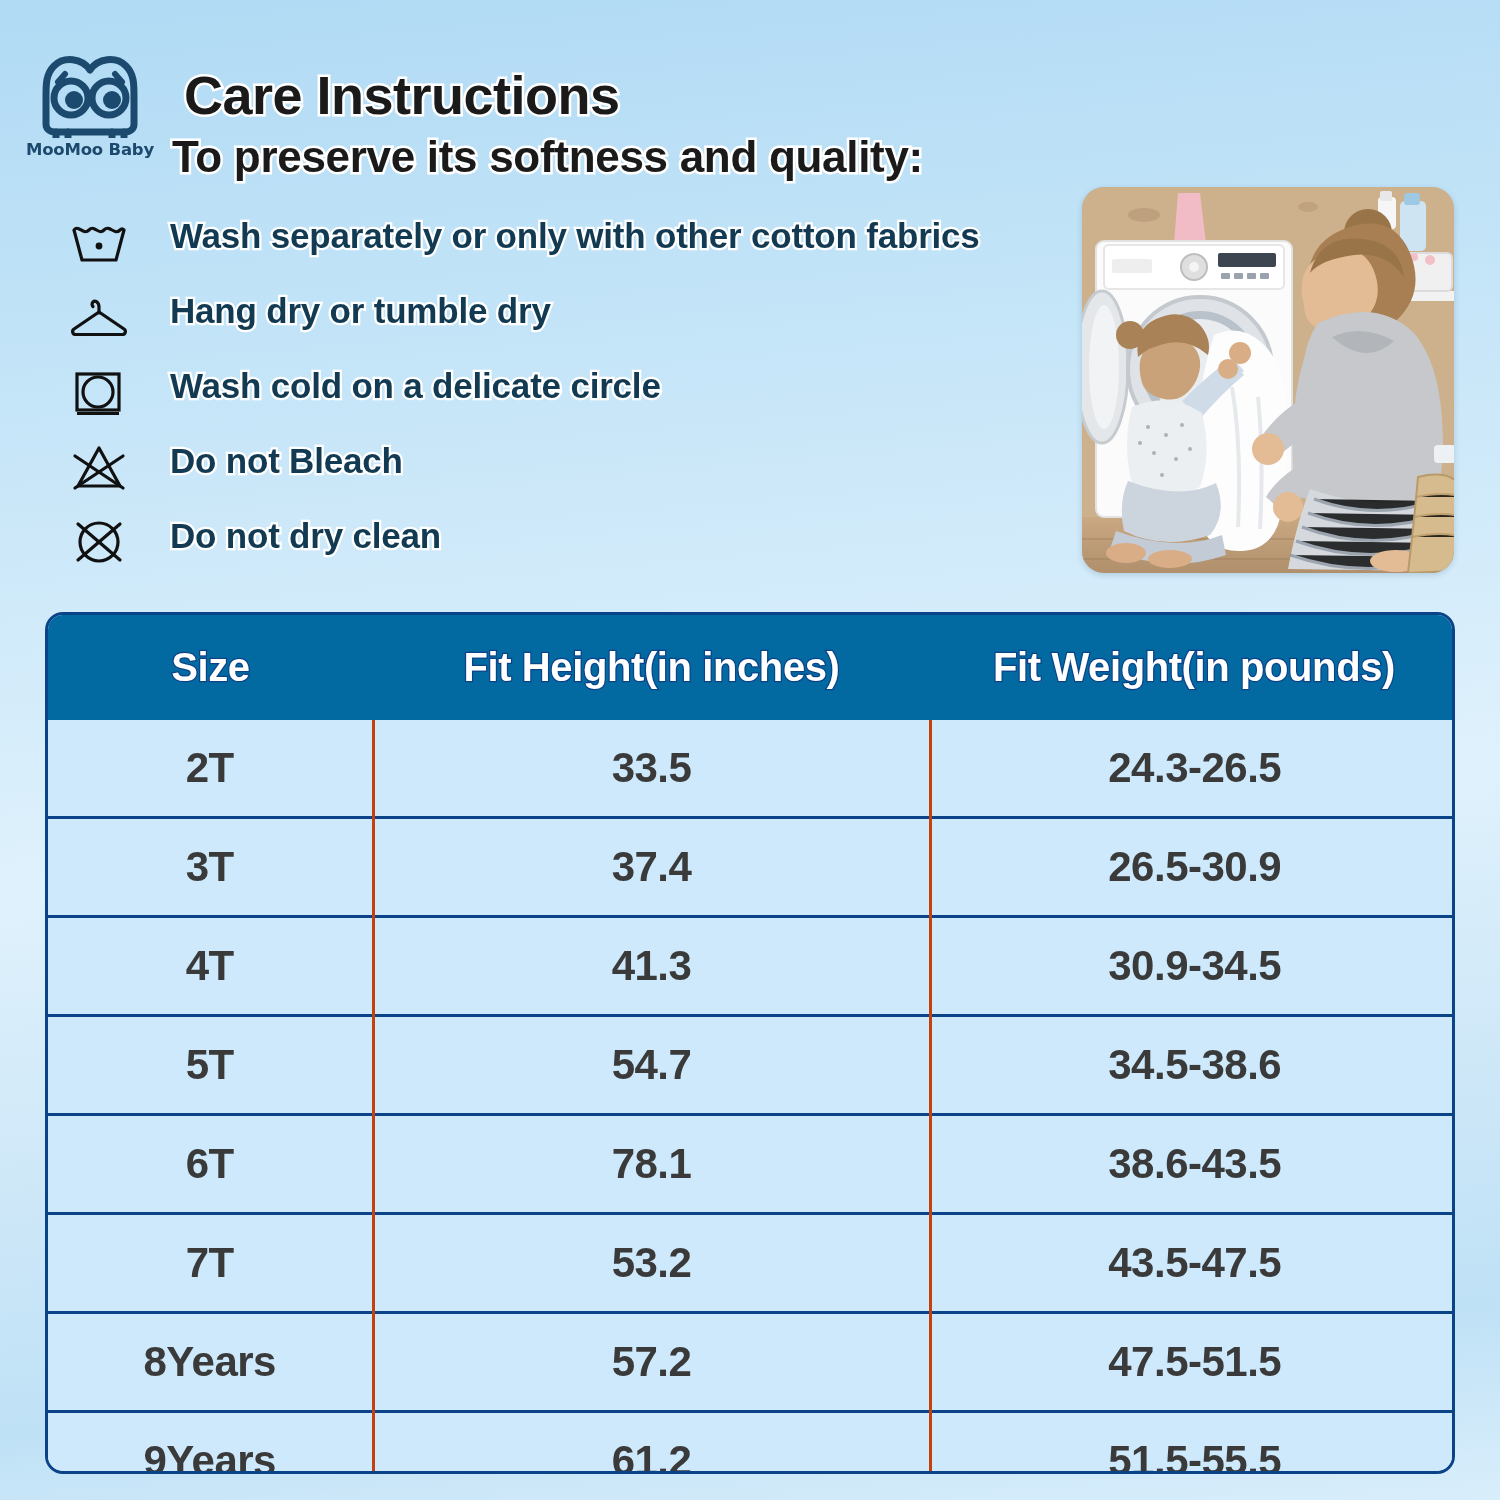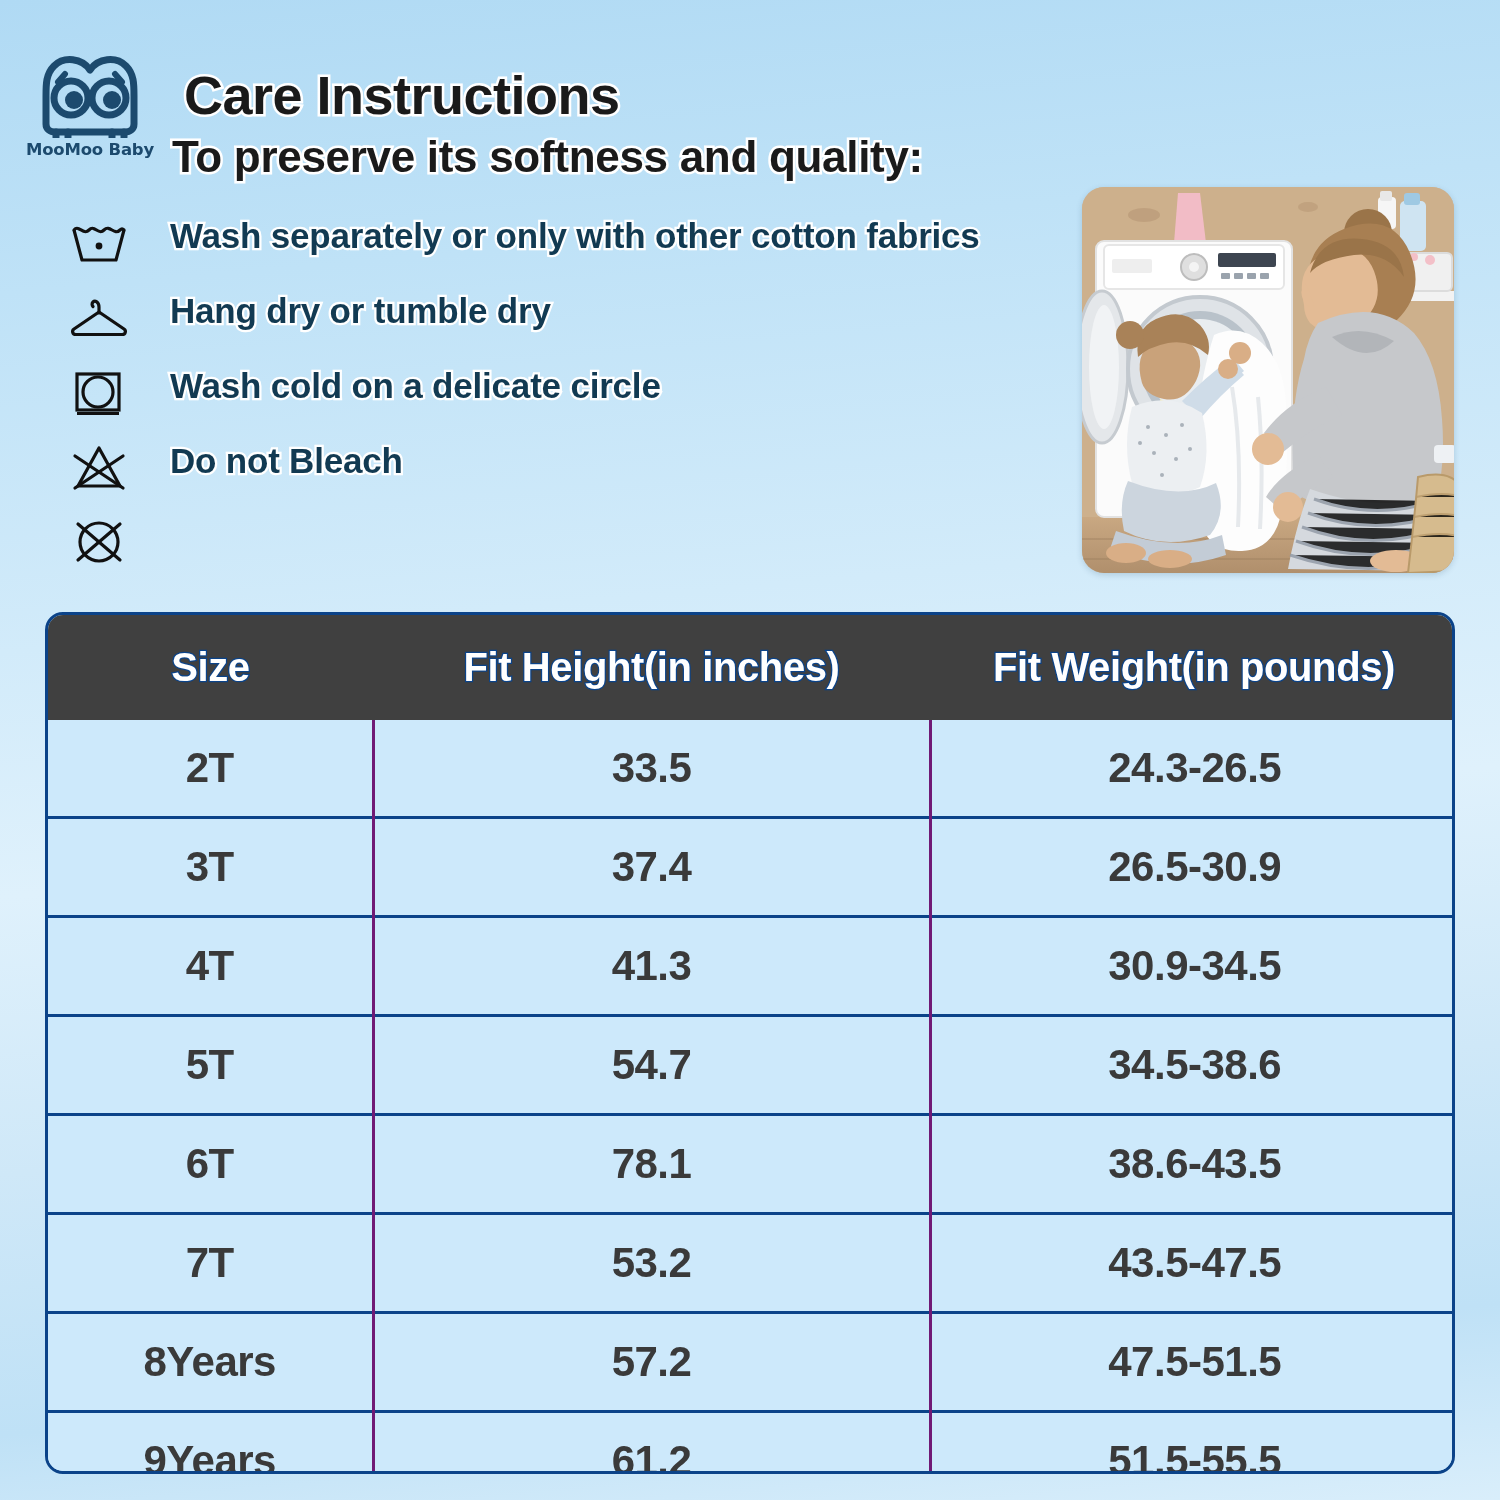--- a/index.html
+++ b/index.html
@@ -73,38 +73,38 @@
   .size-table {
     position:absolute; left:45px; top:612px;
     width:1410px; height:862px;
     border-radius:18px; overflow:hidden;
     border:3px solid #0b4389;
     box-sizing:border-box;
     background:#cde9fb;
   }
   table { border-collapse:collapse; width:100%; table-layout:fixed; }
   thead th {
-    background:#404040; color:#ffffff;
+    background:#0369a1; color:#ffffff;
     height:103px;
     font-size:40px; font-weight:bold; letter-spacing:-0.4px;
     vertical-align:middle;
     border:none;
     -webkit-text-stroke:2.5px #0b4389; paint-order:stroke fill;
     white-space:nowrap;
   }
   col.c-size   { width:325px; }
   col.c-height { width:557px; }
   col.c-weight { width:528px; }
 
   tbody td {
     background:#cde9fb;
     height:94px;
     font-size:42px; font-weight:bold; color:#3a3a3a;
     text-align:center; vertical-align:middle;
-    border-right:3px solid #701a75;
+    border-right:3px solid #c2410c;
     border-top:3px solid #0b4389;
     letter-spacing:-0.5px;
     -webkit-text-stroke:3px #cde9fb; paint-order:stroke fill;
     white-space:nowrap;
   }
   tbody td:last-child { border-right:none; }
   tbody tr:first-child td { border-top:none; }
 </style>
 </head>
 <body>
@@ -166,20 +166,21 @@
     </svg>
     <div class="care-label">Do not Bleach</div>
   </div>
 
   <div class="care-row">
     <svg class="care-icon" viewBox="0 0 62 52">
       <circle cx="31" cy="26" r="19" fill="none" stroke="#111" stroke-width="3.2"></circle>
       <path d="M10 8 L52 44" stroke="#111" stroke-width="3.2" stroke-linecap="round"></path>
       <path d="M52 8 L10 44" stroke="#111" stroke-width="3.2" stroke-linecap="round"></path>
     </svg>
+    <div class="care-label">Do not dry clean</div>
   </div>
 </div>
 
 <div class="photo">
   <svg viewBox="0 0 372 386">
     <defs>
       <linearGradient id="wood" x1="0" y1="0" x2="0" y2="1">
         <stop offset="0%" stop-color="#d6bb99"></stop>
         <stop offset="55%" stop-color="#c9ab86"></stop>
         <stop offset="100%" stop-color="#b99madd"></stop>

